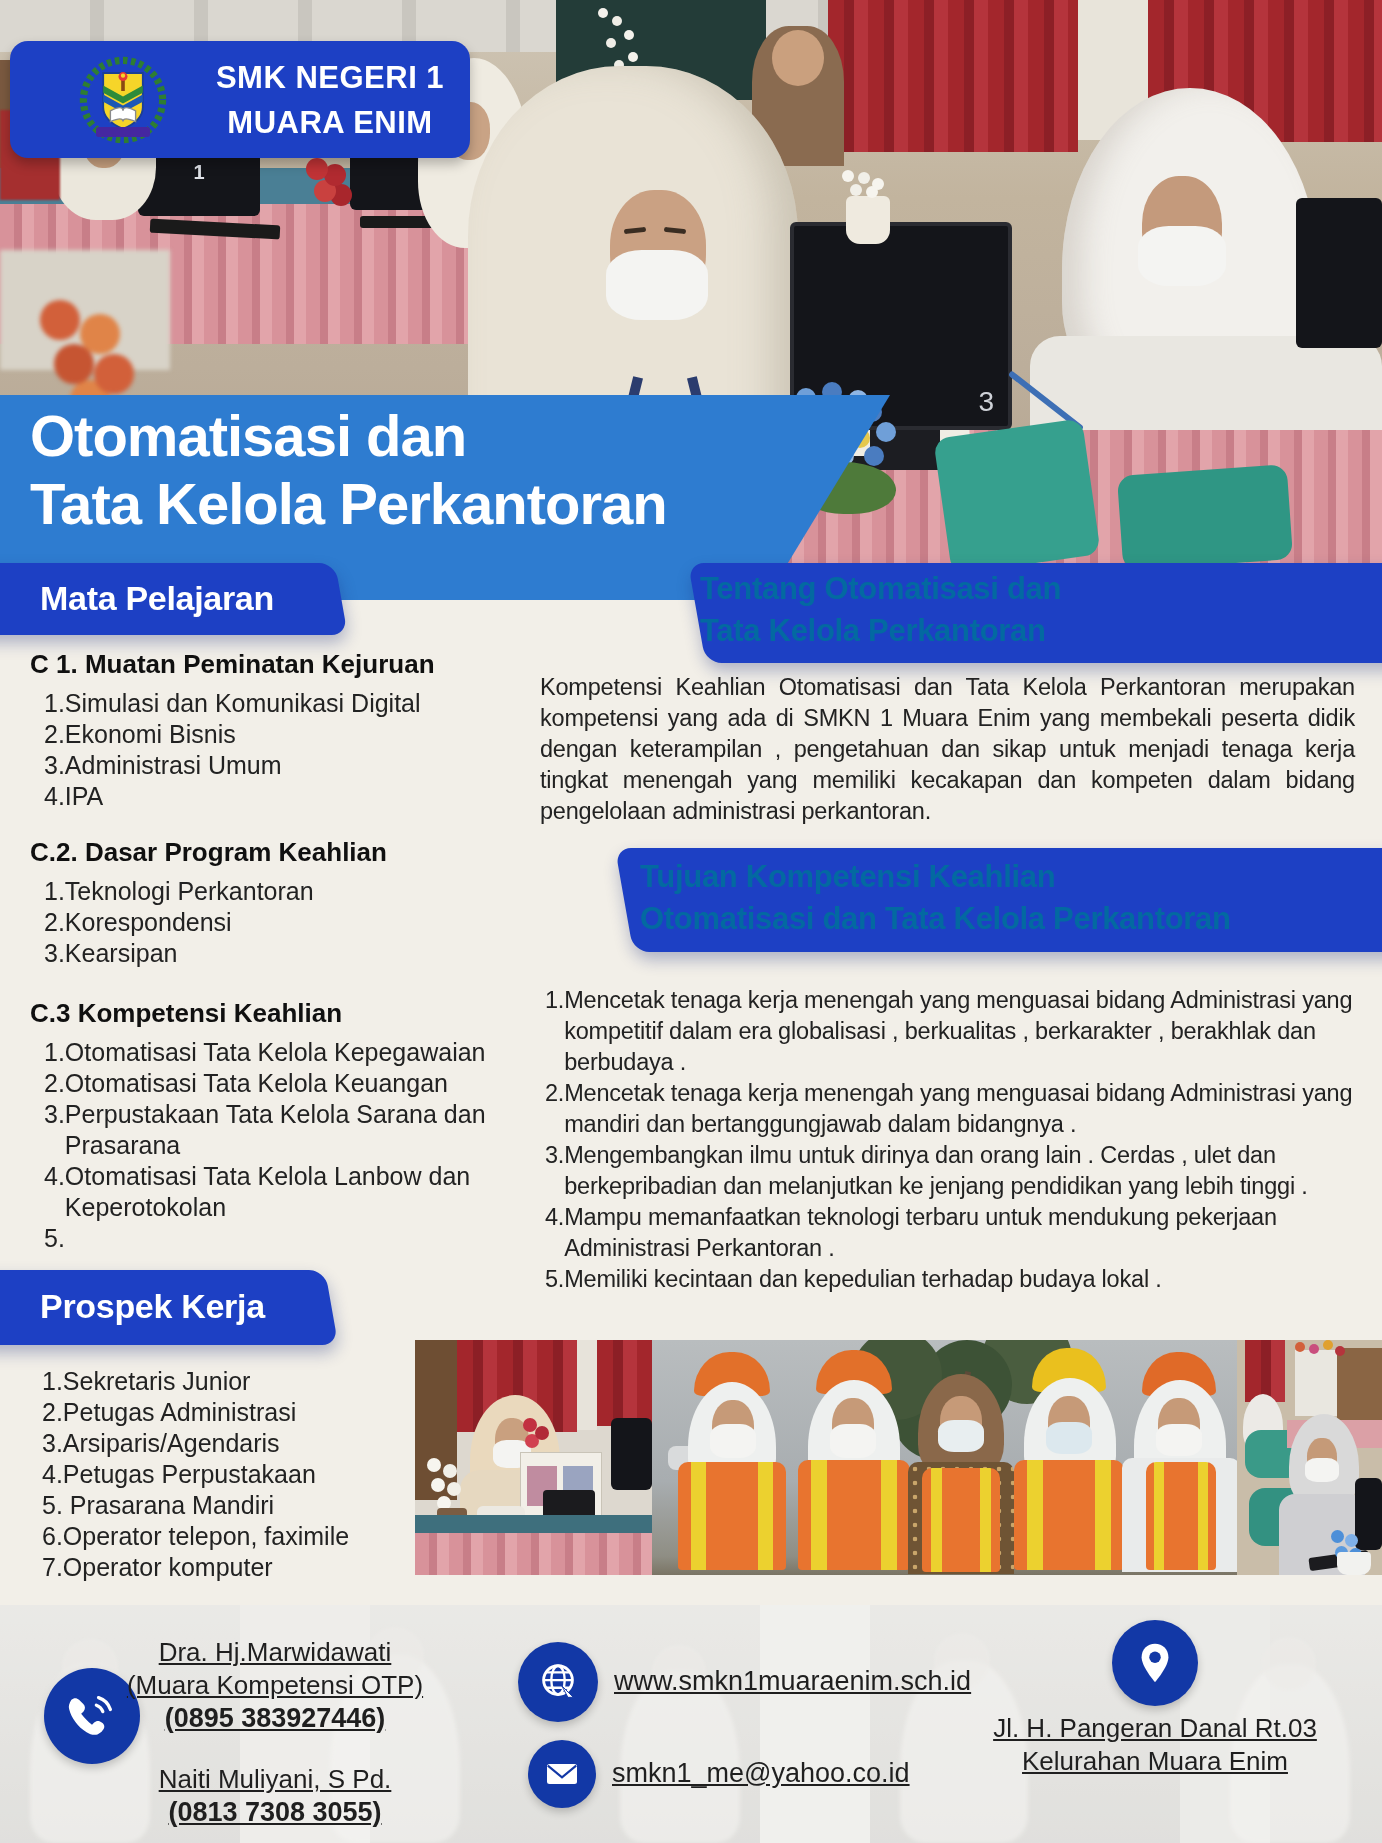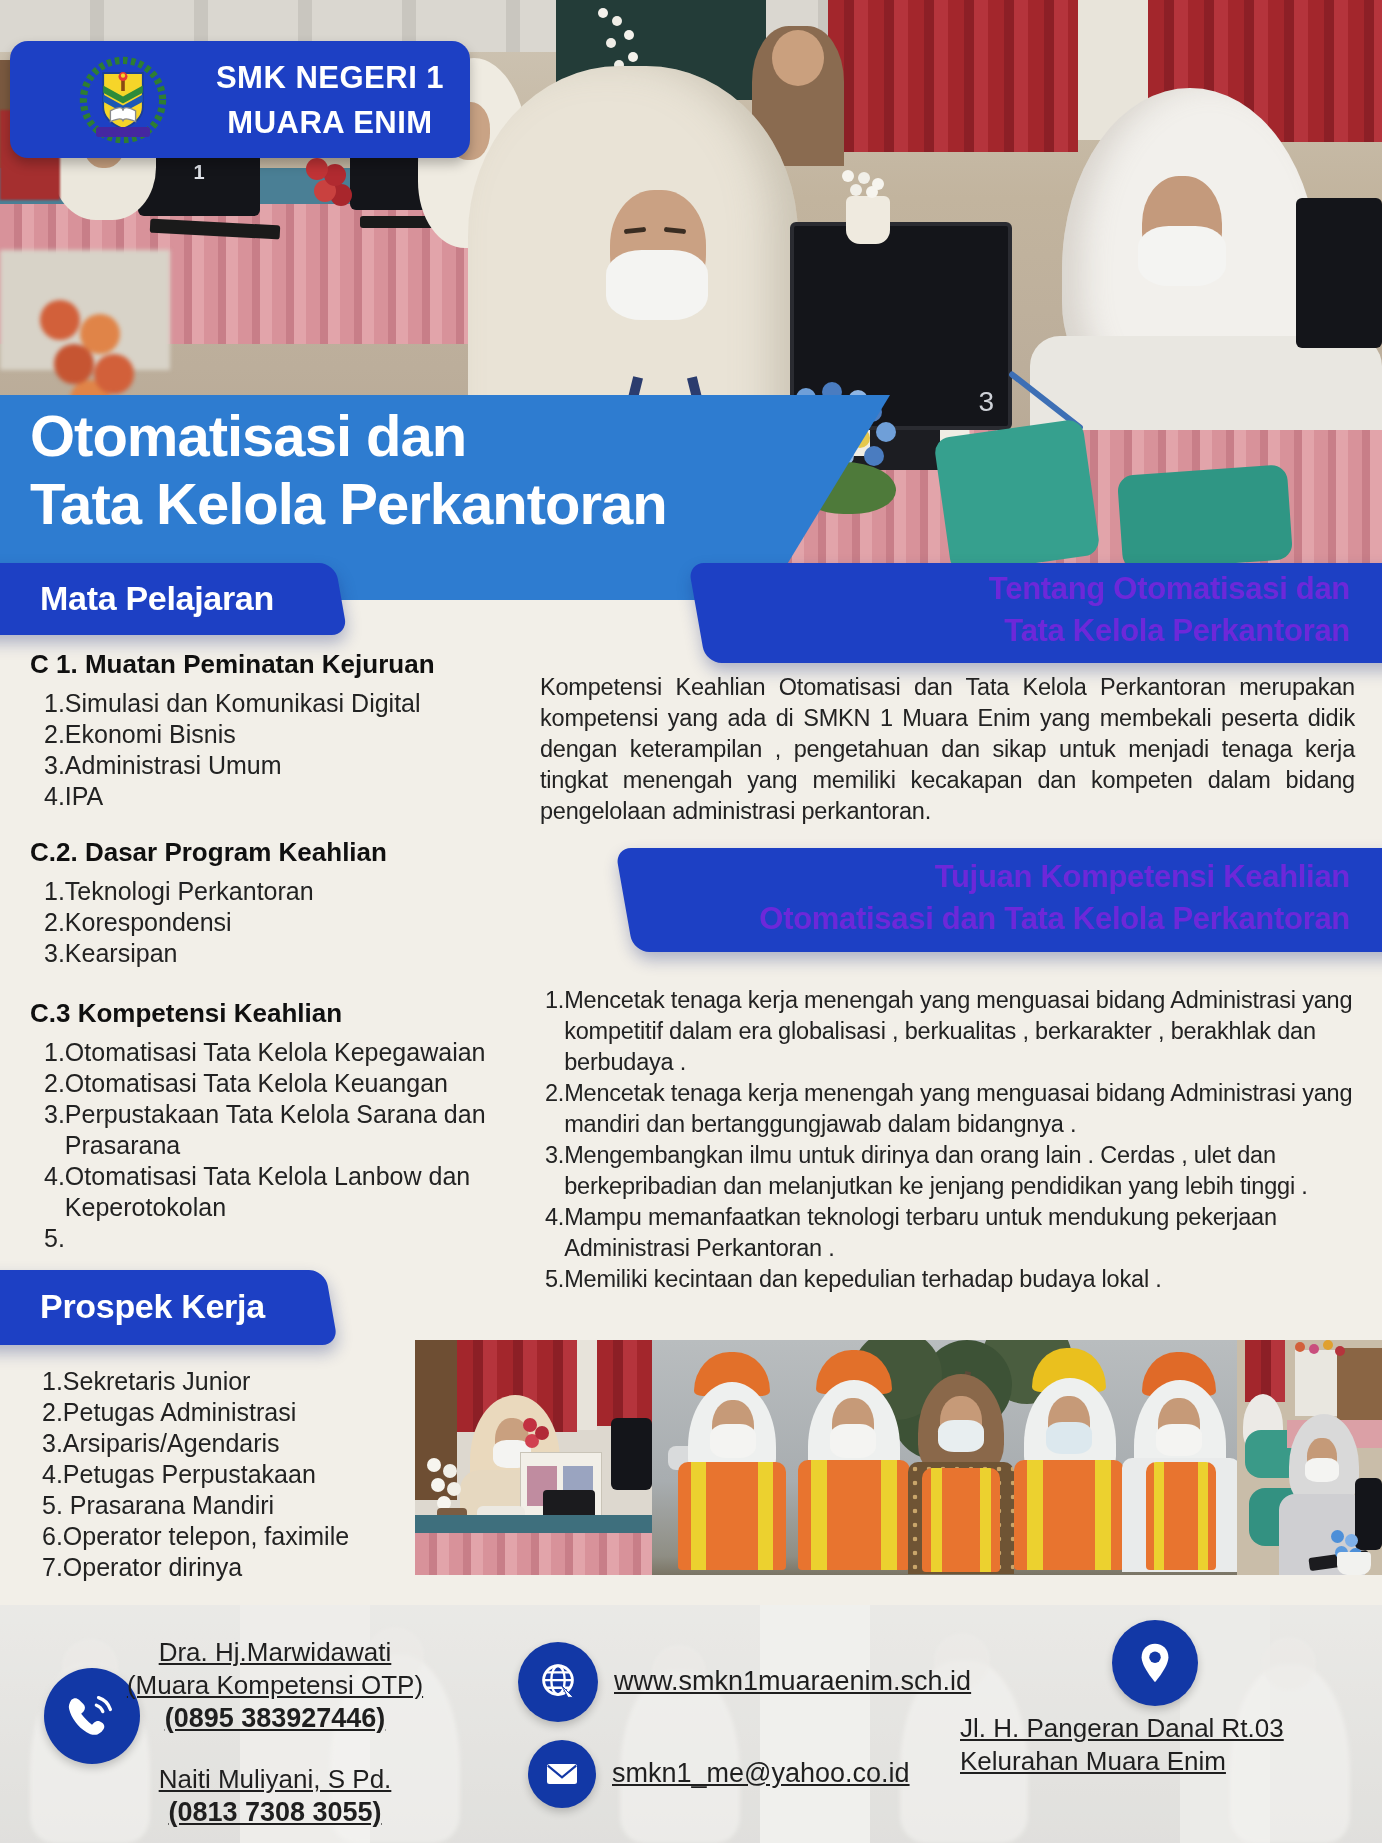--- a/index.html
+++ b/index.html
@@ -21,22 +21,22 @@
   #school-name{position:absolute;left:185px;top:14px;width:270px;text-align:center;color:#fff;
                font-weight:700;font-size:31px;line-height:45px;letter-spacing:.5px;}
   
   .group-title{font-weight:700;font-size:26px;line-height:32px;color:#101010;margin-bottom:8px;}
   .list .li{display:flex;font-size:25px;line-height:31px;color:#222;}
   .list .num{flex:none;}
   .list .txt{white-space:pre-wrap;}
   #tujuan-list .li{font-size:23.5px;line-height:31px;letter-spacing:-.2px;}
   #about-body{position:absolute;left:540px;top:672px;width:815px;font-size:23.5px;line-height:31px;
               text-align:justify;color:#222;letter-spacing:-.2px;}
-  .right-banner-text{position:absolute;color:#6d28d9;font-weight:700;font-size:31px;line-height:42px;
-                     text-align:right;letter-spacing:-.3px;}
+  .right-banner-text{position:absolute;color:#0369a1;font-weight:700;font-size:31px;line-height:42px;
+                     letter-spacing:-.3px;}
   
   .photo{position:absolute;overflow:hidden;}
   .pleat-pink{background:repeating-linear-gradient(90deg,#d8929a 0 14px,#c87e88 14px 22px,#e2a4aa 22px 34px);}
   .curtain-red{background:repeating-linear-gradient(90deg,#a3262c 0 16px,#8c1f26 16px 26px,#b5343c 26px 40px);}
   .monitor{background:#14151a;border-radius:6px;}
   .hijab{background:#eef0ef;border-radius:50% 50% 42% 42% / 55% 55% 35% 35%;}
   .face{background:#c69a78;border-radius:46%;}
   .mask{background:#f4f4f2;border-radius:35%;}
   .helmet{border-radius:50% 50% 12% 12% / 95% 95% 12% 12%;}
   .vest{border-radius:10px 10px 4px 4px;
@@ -237,21 +237,21 @@
       <div class="li">
         <span class="num">5.</span>
         <span class="txt"> Prasarana Mandiri</span>
       </div>
       <div class="li">
         <span class="num">6.</span>
         <span class="txt">Operator telepon, faximile</span>
       </div>
       <div class="li">
         <span class="num">7.</span>
-        <span class="txt">Operator dirinya</span>
+        <span class="txt">Operator komputer</span>
       </div>
     </div>
 
   <div class="banner-bg" style="left:688px;top:563px;width:740px;height:100px;"></div>
   <div class="right-banner-text" style="left:700px;top:568px;width:650px;">
     <div>Tentang Otomatisasi dan</div>
     <div>Tata Kelola Perkantoran</div>
   </div>
   <div id="about-body">Kompetensi Keahlian Otomatisasi dan Tata Kelola Perkantoran merupakan kompetensi yang ada di SMKN 1 Muara Enim yang membekali peserta didik dengan keterampilan , pengetahuan dan sikap untuk menjadi tenaga kerja tingkat menengah yang memiliki kecakapan dan kompeten dalam bidang pengelolaan administrasi perkantoran.</div>
 
@@ -411,18 +411,18 @@
     </svg>
   </div>
   <div class="footer-text" style="left:612px;top:1758px;font-size:27px;">smkn1_me@yahoo.co.id</div>
 
   <div class="icon-circle" style="left:1112px;top:1620px;width:86px;height:86px;">
     <svg width="46" height="46" viewBox="0 0 48 48">
       <path fill="#fff" d="M24 4c-8 0-14 6-14 14 0 10 14 26 14 26s14-16 14-26c0-8-6-14-14-14z"></path>
       <circle cx="24" cy="18" r="6" fill="#1238a6"></circle>
     </svg>
   </div>
-  <div class="footer-text" style="left:960px;top:1712px;width:390px;font-size:26px;line-height:33px;">
+  <div class="footer-text" style="left:960px;top:1712px;width:390px;text-align:center;font-size:26px;line-height:33px;">
     <div>Jl. H. Pangeran Danal Rt.03</div>
     <div>Kelurahan Muara Enim</div>
   </div>
 
 </div>
 
 </body></html>

